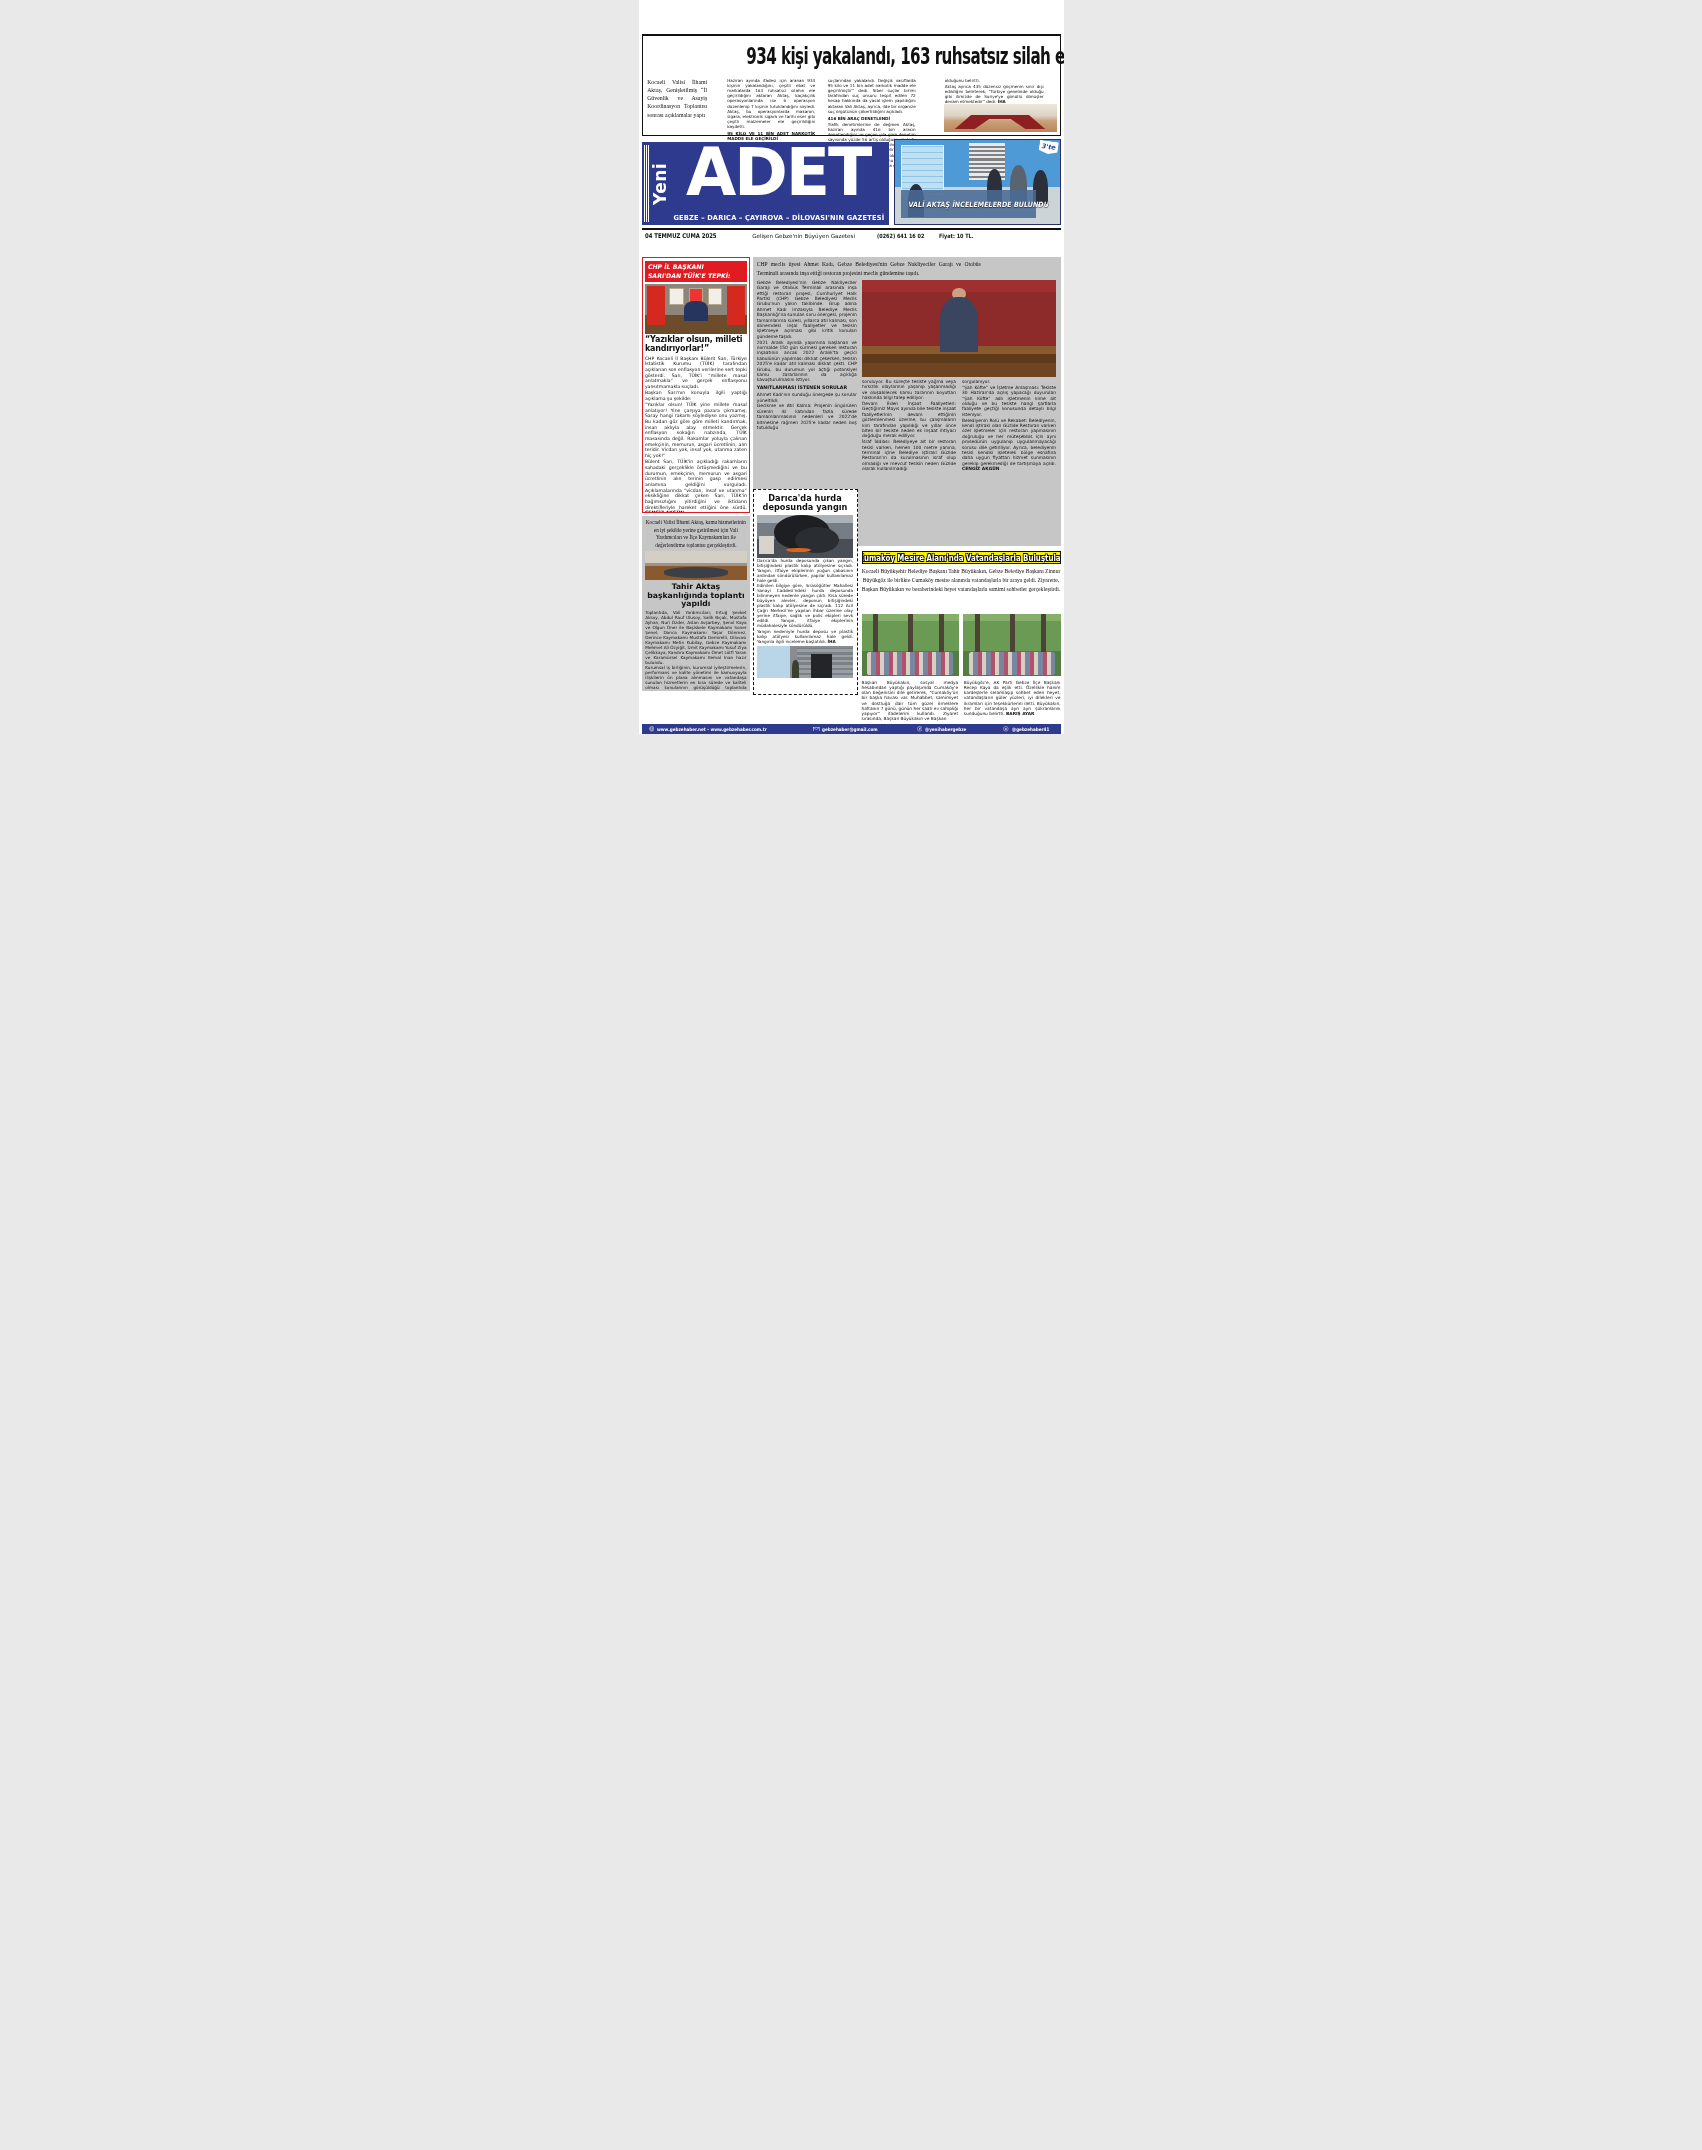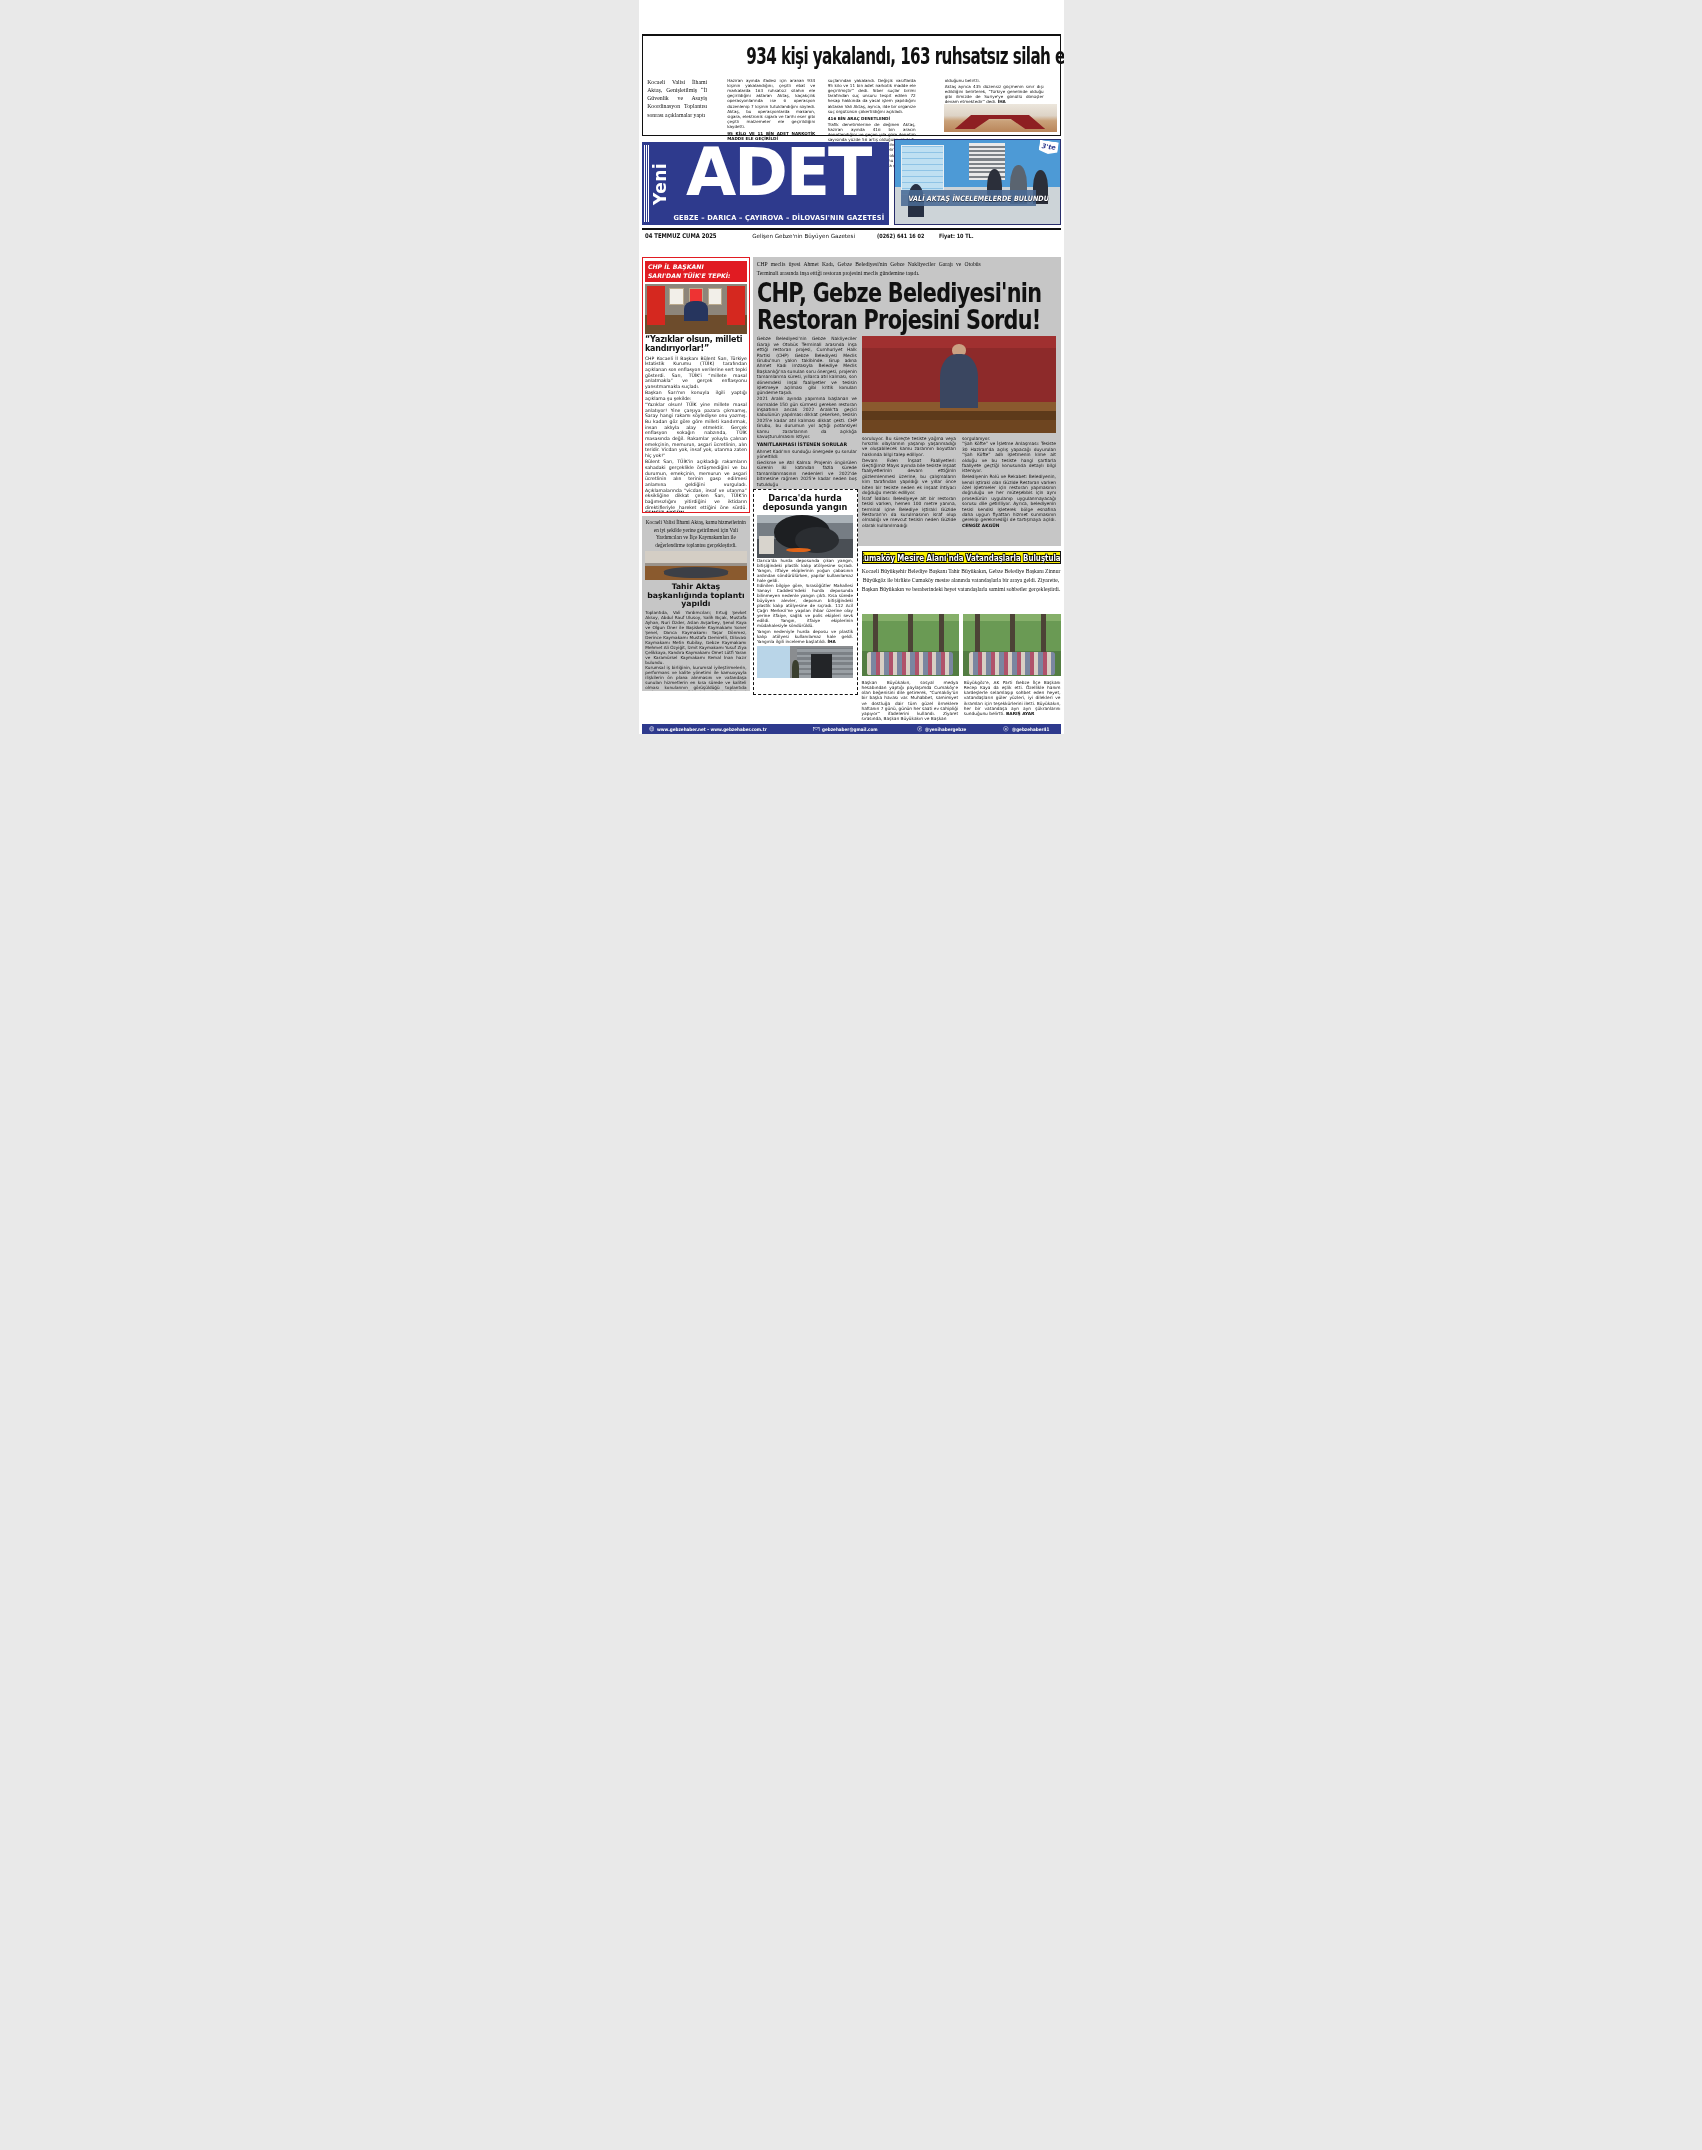--- a/index.html
+++ b/index.html
@@ -41,21 +41,21 @@
   .mast-sub{position:absolute;left:27px;right:1.7px;bottom:3.4px;color:#fff;text-align:center;}
   .mast-sub .squeeze{font-size:6.9px;font-weight:800;transform:scaleX(.96);letter-spacing:0.2px;}
 
   
   .lead-photo{left:255px;top:139px;width:167px;height:86px;border:1.3px solid #272c6b;background:#3f8fd0;}
   .classroom{position:absolute;inset:0;background:linear-gradient(180deg,#4d9ad6 0 56%,#cdd4d8 56% 100%);}
   .classroom .window{position:absolute;left:4%;top:6%;width:26%;height:60%;background:
      repeating-linear-gradient(0deg,#bfe0f2 0 5.2px,#8fc4e6 5.2px 6px),#bfe0f2;border:0.9px solid #e8eef2;}
   .classroom .blind{position:absolute;left:45%;top:4%;width:22%;height:44%;
      background:repeating-linear-gradient(0deg,#e9e9e9 0 2.2px,#7d8287 2.2px 4.3px);}
-  .caption-band{position:absolute;left:4%;right:14%;top:60%;height:16px;background:rgba(74,106,148,.88);
+  .caption-band{position:absolute;left:4%;right:14%;top:60%;height:28px;background:rgba(74,106,148,.88);
      color:#fff;display:flex;align-items:center;justify-content:center;padding-left:20px;}
   .caption-band .squeeze{font-weight:800;font-size:7.3px;font-style:italic;transform:scaleX(.88);
      text-shadow:0.4px 0.4px 0 #223,0 0.9px 0.9px rgba(0,0,0,.5);}
   .page-tag{position:absolute;right:0.9px;top:0.9px;background:#fff;color:#2e3a8d;font-weight:800;font-style:italic;
      font-size:6.5px;padding:1.7px 2.6px 3.4px 2.6px;transform:rotate(8deg);clip-path:polygon(0 0,100% 0,100% 78%,50% 100%,0 78%);}
 
   
   .rule{left:3.4px;top:228px;width:419px;height:1.7px;background:#111;}
   .dateline{left:3.4px;top:231px;width:419px;height:9.5px;display:flex;align-items:center;}
   .dateline .date .squeeze{font-size:6.5px;font-weight:800;transform:scaleX(.82);}
@@ -235,24 +235,20 @@
     </div>
     <div class="vali-headline" data-name="article-headline">Tahir Aktaş başkanlığında toplantı yapıldı</div>
     <div class="vali-body" data-name="article-body">
       <p data-name="paragraph">Toplantıda, Vali Yardımcıları; Ertuğ Şevket Aksoy, Abdul Rauf Ulusoy, Salih Bıçak, Mustafa Ayhan, Nuri Özder, Aslan Avşarbey, Şenol Kaya ve Olgun Öner ile Başiskele Kaymakamı Soner Şenel, Darıca Kaymakamı Yaşar Dönmez, Derince Kaymakamı Mustafa Demirelli, Dilovası Kaymakamı Metin Kubilay, Gebze Kaymakamı Mehmet Ali Özyiğit, İzmit Kaymakamı Yusuf Ziya Çelikkaya, Kandıra Kaymakamı Ömet Lütfi Yaran ve Karamürsel Kaymakamı Kemal İnan hazır bulundu.</p>
       <p data-name="paragraph"><span data-name="paragraph-text">Kurumsal iş birliğinin, kurumsal iyileştirmelerin, performans ve kalite yönetimi ile kamuoyuyla ilişkilerin ön plana alınmasını ve vatandaşa sunulan hizmetlerin en kısa sürede ve kaliteli olması konularının görüşüldüğü toplantıda Kurban Bayramı tedbirlerinin değerlendirilmesi ve istişarelerin yapılmasıyla toplantı sona erdi.</span> </p>
     </div>
   </section>
 
   <section class="abs main-panel" data-name="restaurant-article">
     <div class="rest-intro" data-name="article-intro">CHP meclis üyesi Ahmet Kadı, Gebze Belediyesi'nin Gebze Nakliyeciler Garajı ve Otobüs Terminali arasında inşa ettiği restoran projesini meclis gündemine taşıdı.</div>
-    <div class="rest-headline" data-name="article-headline">
-      <span class="squeeze" data-name="headline-line1">CHP, Gebze Belediyesi'nin</span><br>
-      <span class="squeeze" data-name="headline-line2">Restoran Projesini Sordu!</span>
-    </div>
     <div class="article-grid" data-name="article-columns">
       <div class="rest-col rcol1" data-name="article-col1">
         <p data-name="paragraph">Gebze Belediyesi'nin Gebze Nakliyeciler Garajı ve Otobüs Terminali arasında inşa ettiği restoran projesi, Cumhuriyet Halk Partisi (CHP) Gebze Belediyesi Meclis Grubu'nun yakın takibinde. Grup adına Ahmet Kadı imzasıyla Belediye Meclis Başkanlığı'na sunulan soru önergesi, projenin tamamlanma süresi, yıllarca atıl kalması, son dönemdeki inşai faaliyetler ve tesisin işletmeye açılması gibi kritik konuları gündeme taşıdı.</p>
         <p data-name="paragraph">2021 Aralık ayında yapımına başlanan ve normalde 150 gün sürmesi gereken restoran inşaatının ancak 2022 Aralık'ta geçici kabulünün yapılması dikkat çekerken, tesisin 2025'e kadar atıl kalması dikkat çekti. CHP Grubu, bu durumun yol açtığı potansiyel kamu zararlarının da açıklığa kavuşturulmasını istiyor.</p>
         <p class="sub" data-name="subhead">YANITLANMASI İSTENEN SORULAR</p>
         <p data-name="paragraph">Ahmet Kadı'nın sunduğu önergede şu sorular yöneltildi:</p>
         <p data-name="paragraph">Gecikme ve Atıl Kalma: Projenin öngörülen sürenin iki katından fazla sürede tamamlanmasının nedenleri ve 2022'de bitmesine rağmen 2025'e kadar neden boş tutulduğu</p>
       </div>
       <div class="rest-right" data-name="article-right-area">
         <div class="photo photo-restman" data-name="council-member-photo">

